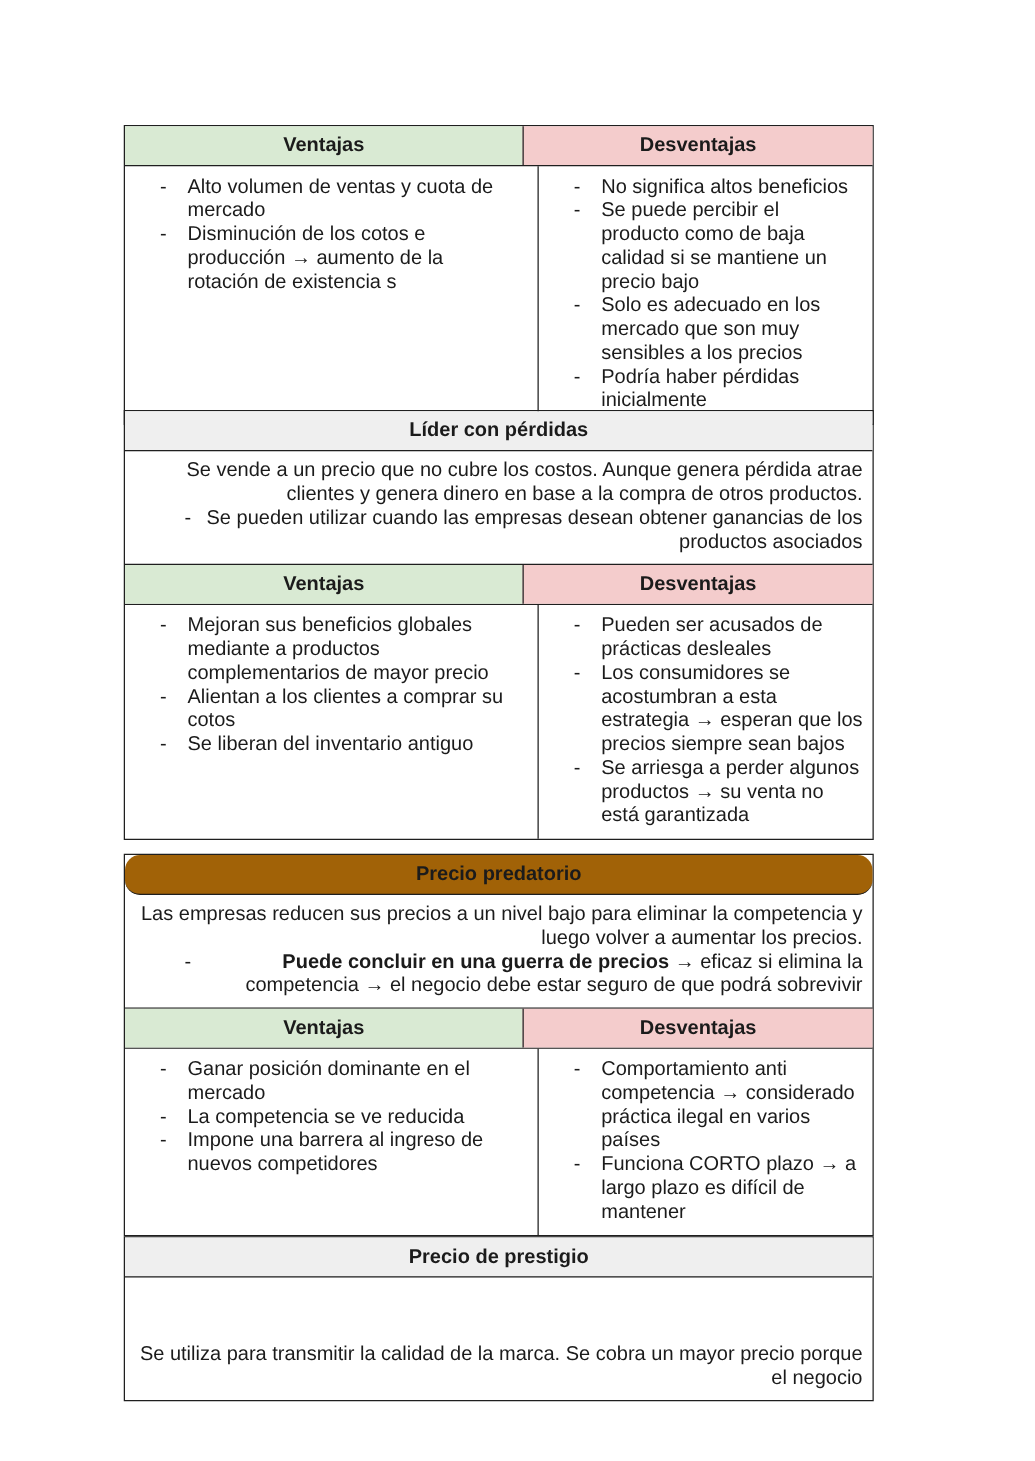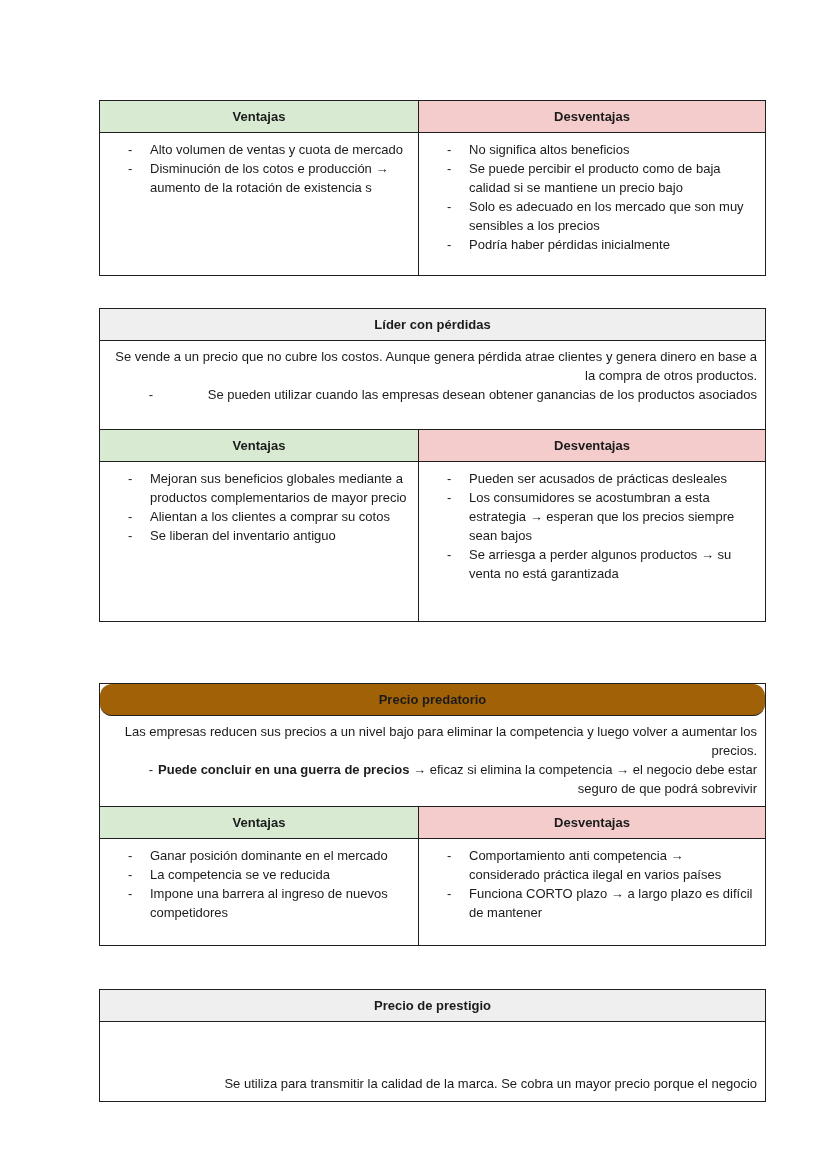--- a/index.html
+++ b/index.html
@@ -5,23 +5,23 @@
   html, body { margin:0; padding:0; background:#ffffff; }
   body {
     width:828px; height:1169px;
     font-family:"Liberation Sans","DejaVu Sans",sans-serif;
     color:#1b1b1b;
     -webkit-font-smoothing:antialiased;
   }
   .page { position:relative; width:828px; height:1169px; background:#ffffff; overflow:hidden; }
 
   .tbl {
-    position:absolute; left:99px; width:667px;
+    position:absolute; left:99px; width:600px;
     border:1.5px solid #1f1f1f; box-sizing:border-box;
-    font-size:13px; line-height:19px;
+    font-size:16px; line-height:19px;
   }
 
   
   .trow {
     height:31px; border-bottom:1.5px solid #1f1f1f;
     display:flex; align-items:center; justify-content:center;
     font-weight:bold;
   }
 
   
@@ -30,21 +30,21 @@
   
   .hrow { display:flex; height:31px; border-bottom:1.5px solid #1f1f1f; }
   .hcell {
     display:flex; align-items:center; justify-content:center;
     font-weight:bold; box-sizing:border-box;
   }
   .hcell.c1 { width:318px; }
   .hcell.c2 { flex:1; border-left:1.5px solid #1f1f1f; }
 
   
-  .brow { display:flex; align-items:stretch; }
+  .brow { display:flex; align-items:stretch;gap:12px; }
   .bcell { box-sizing:border-box; padding:7px 8px 9px 0; }
   .bcell.c1 { width:318px; }
   .bcell.c2 { flex:1; border-left:1.5px solid #1f1f1f; }
 
   
   .b { display:flex; }
   .b::before { content:"-"; flex:0 0 22px; margin-left:28px; }
   .b .bt { flex:1; }
 
   
@@ -89,21 +89,21 @@
         <div class="b">
             <span class="bt">Solo es adecuado en los mercado que son muy sensibles a los precios</span>
           </div>
         <div class="b">
             <span class="bt">Podría haber pérdidas inicialmente</span>
           </div>
       </div>
     </div>
   </section>
 
-  <section class="tbl" style="top:308px;">
+  <section class="tbl" style="top:328px;">
     <div class="trow" style="background-color: rgb(239, 239, 239);">
       <span>Líder con pérdidas</span>
     </div>
     <div class="drow" id="t2-desc">
       <div>Se vende a un precio que no cubre los costos. Aunque genera pérdida atrae clientes y genera dinero en base a la compra de otros productos.</div>
       <div class="b">
         <span class="bt">Se pueden utilizar cuando las empresas desean obtener ganancias de los productos asociados</span>
       </div>
     </div>
     <div class="hrow">

